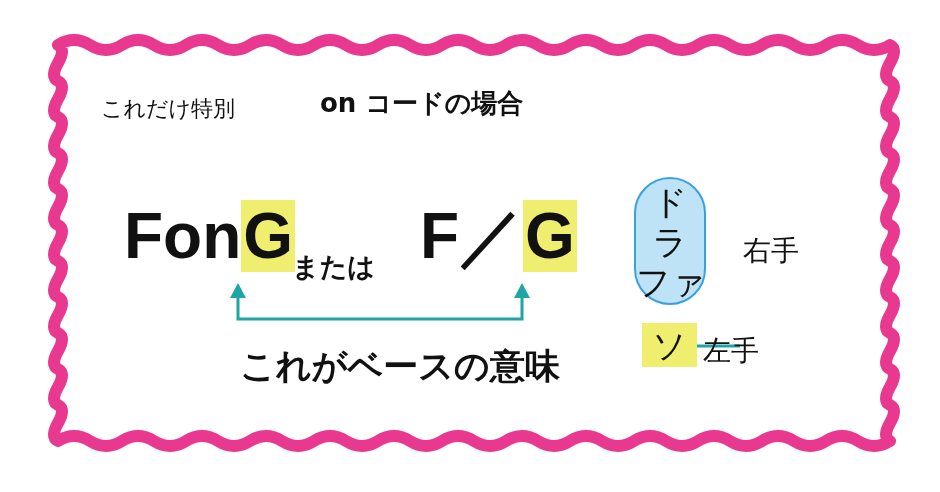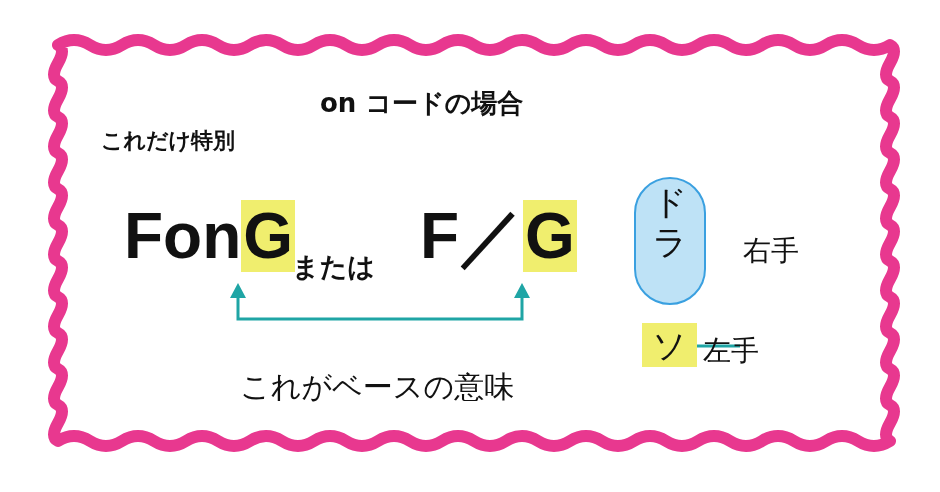--- a/index.html
+++ b/index.html
@@ -1,26 +1,26 @@
 <!DOCTYPE html>
 <html><head>
 <meta charset="utf-8">
 <style>
   html, body { margin: 0; padding: 0; background: #ffffff; }
   body { width: 940px; height: 492px; position: relative; overflow: hidden; font-family: "DejaVu Sans", sans-serif; color: #111; }
   .frame { position: absolute; left: 0; top: 0; width: 940px; height: 492px; }
   .abs { position: absolute; white-space: nowrap; }
-  .special { left: 101px; top: 94px; font-size: 22px; font-weight: bold; letter-spacing: 0px; margin-top: 32px; }
+  .special { left: 101px; top: 94px; font-size: 22px; font-weight: normal; letter-spacing: 0px; }
   .heading { left: 320px; top: 86px; font-size: 26px; font-weight: bold; }
   .chord { font-family: "Liberation Sans", sans-serif; font-weight: bold; font-size: 64px; line-height: 72px; top: 200px; }
   .chord1 { left: 124px; }
   .chord2 { left: 420px; }
   .hl { background: #F0EE6E; display: inline-block; padding: 0 2px; }
   .or { left: 292px; top: 225px; font-size: 27px; font-weight: bold; margin-top: 24px; }
-  .note { left: 240px; top: 343px; font-size: 30px; font-weight: normal; margin-top: 24px; }
+  .note { left: 240px; top: 343px; font-size: 35px; font-weight: bold; }
   .pill { left: 634px; top: 177px; width: 72px; height: 128px; border: 2px solid #3AA0E0; border-radius: 36px; background: #BEE2F6; box-sizing: border-box; }
   .pill-char { position: absolute; left: 0; width: 100%; text-align: center; font-size: 34px; line-height: 38px; }
   .so { left: 642px; top: 323px; width: 55px; height: 44px; background: #F0EE6E; font-size: 34px; line-height: 44px; text-align: center; }
   .hand { font-size: 28px; }
   .right-hand { left: 743px; top: 232px; font-family: Liberation Serif, serif; }
   .left-hand { left: 703px; top: 332px; }
 </style>
 </head>
 <body>
 
@@ -49,18 +49,19 @@
 
 <div class="abs chord chord2">
   <span>F／</span><span class="hl">G</span>
 </div>
 
 <div class="abs note">これがベースの意味</div>
 
 <div class="abs pill">
   <div class="pill-char" style="top:4px">ド</div>
   <div class="pill-char" style="top:44px">ラ</div>
+  <div class="pill-char" style="top:84px">ファ</div>
 </div>
 
 <div class="abs hand right-hand">右手</div>
 
 <div class="abs so">ソ</div>
 <div class="abs hand left-hand">左手</div>
 
 </body></html>

